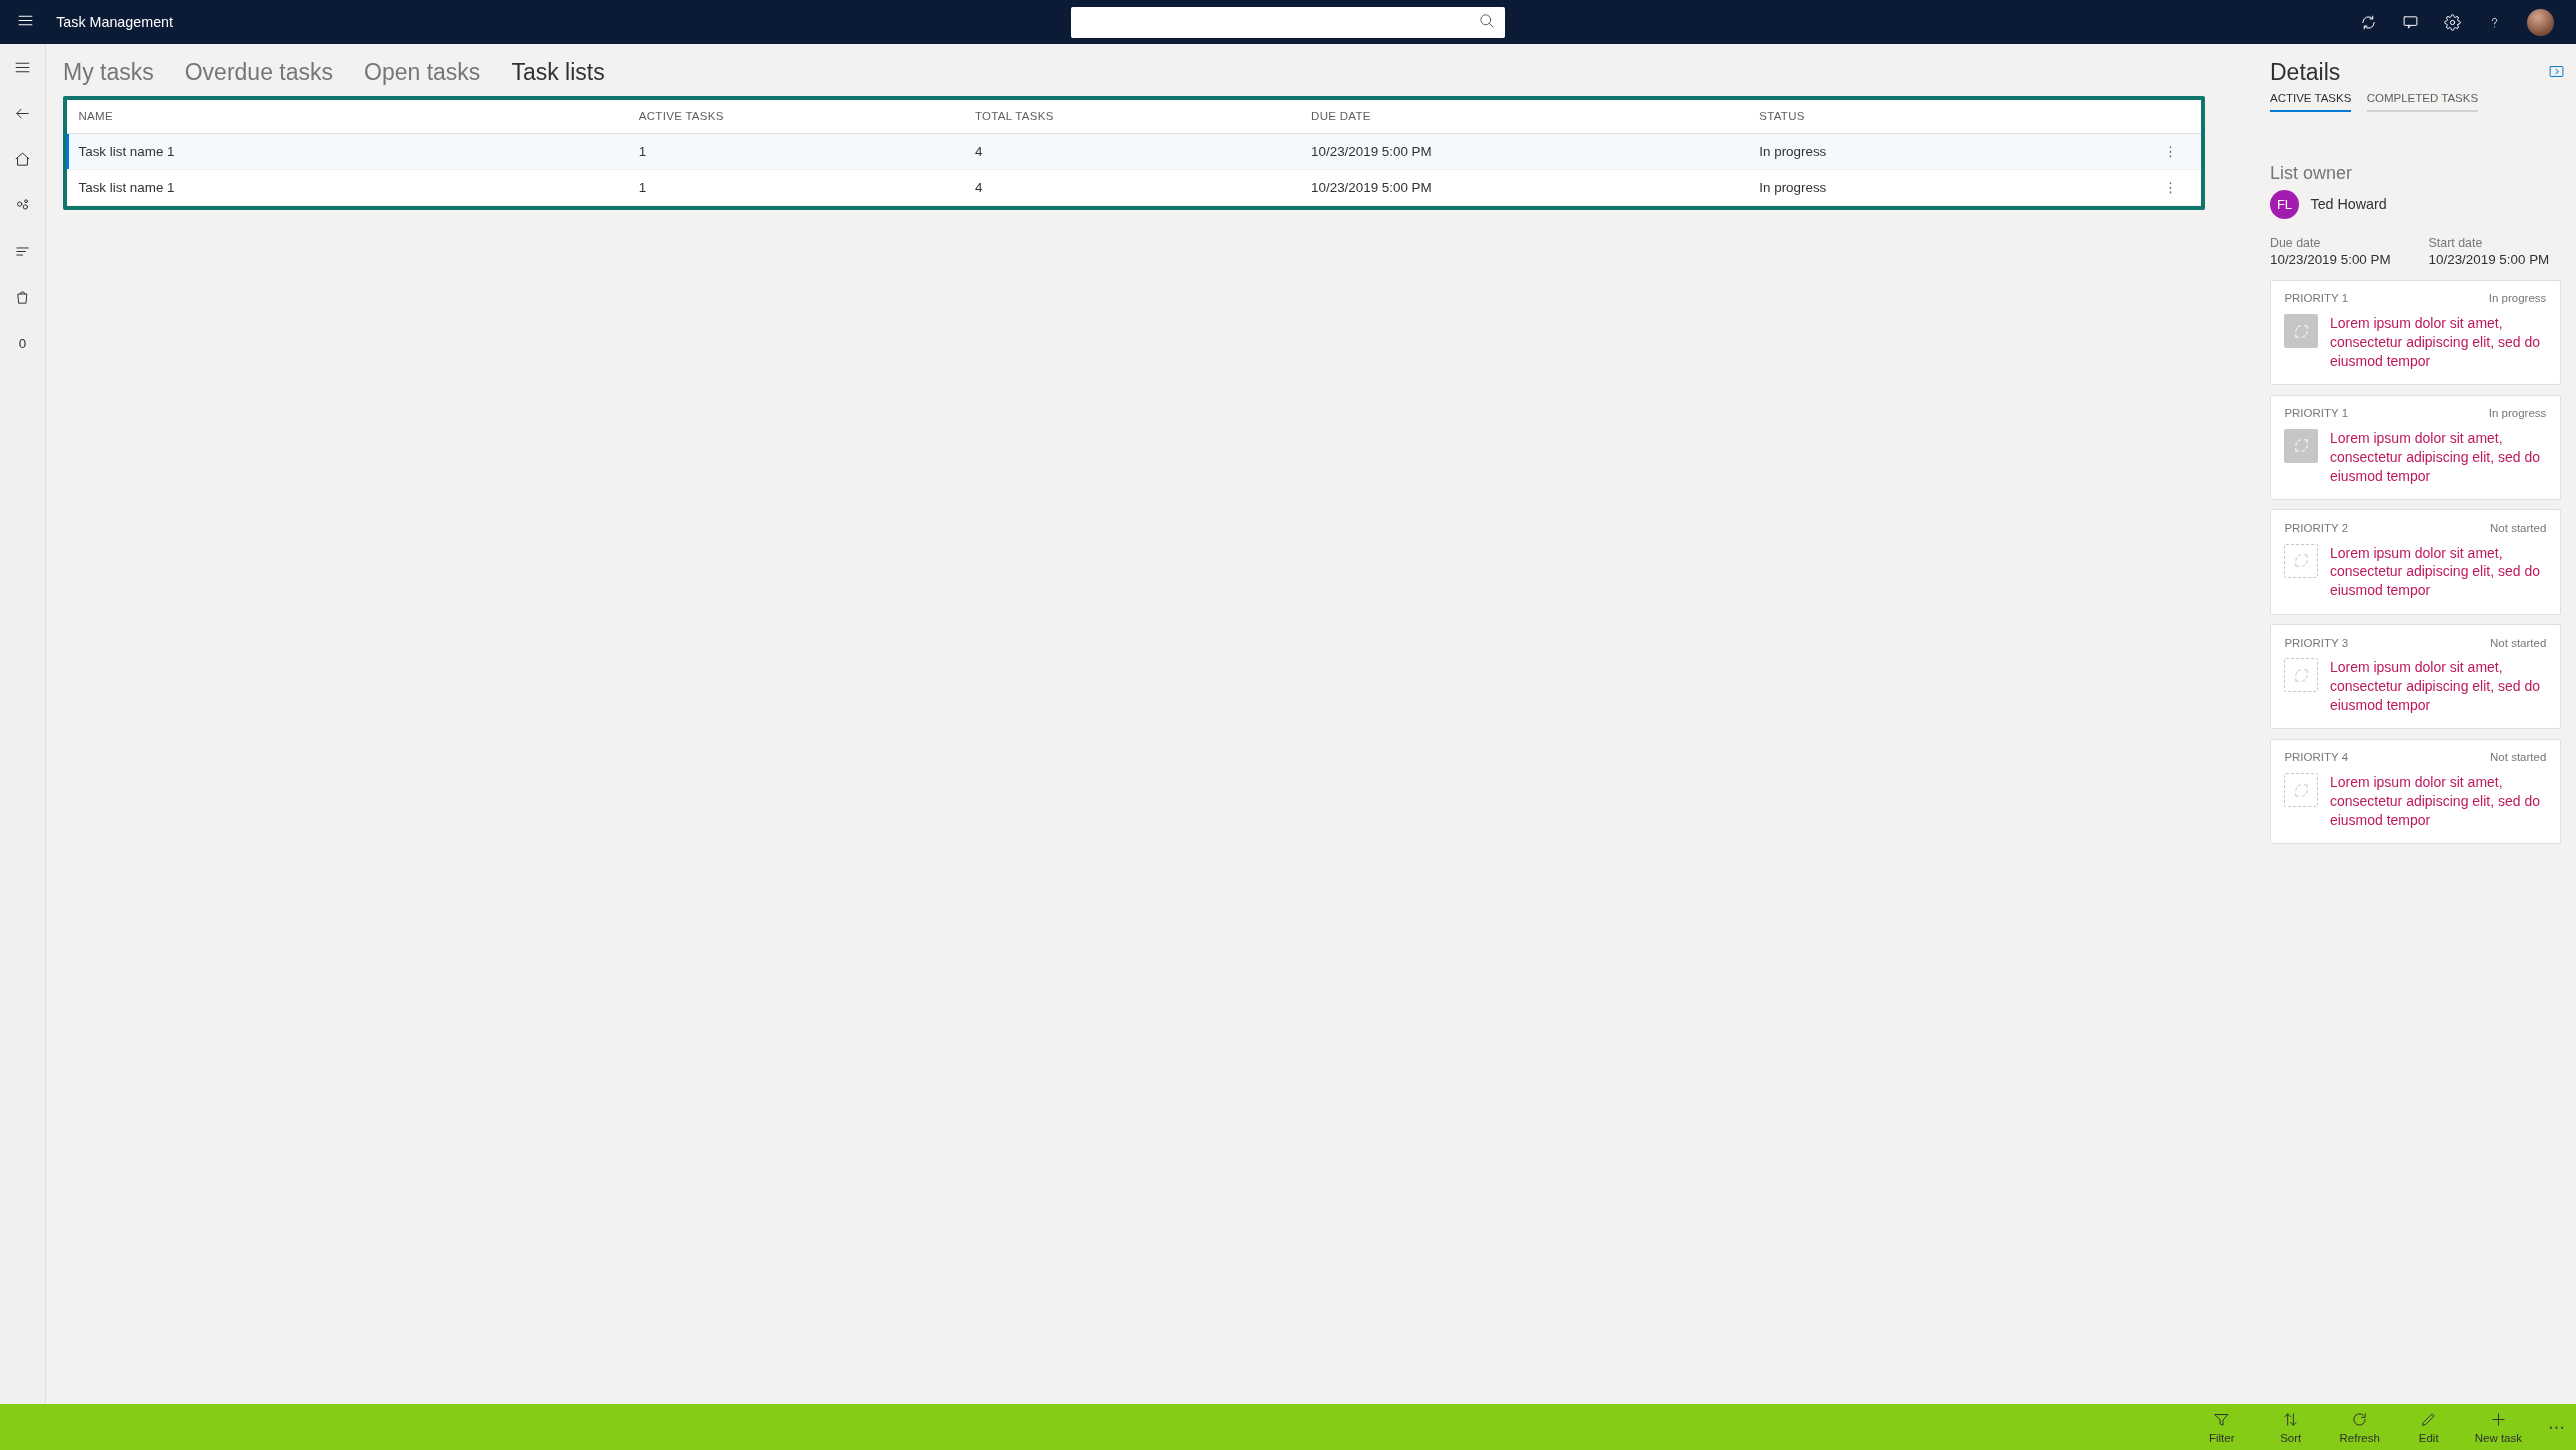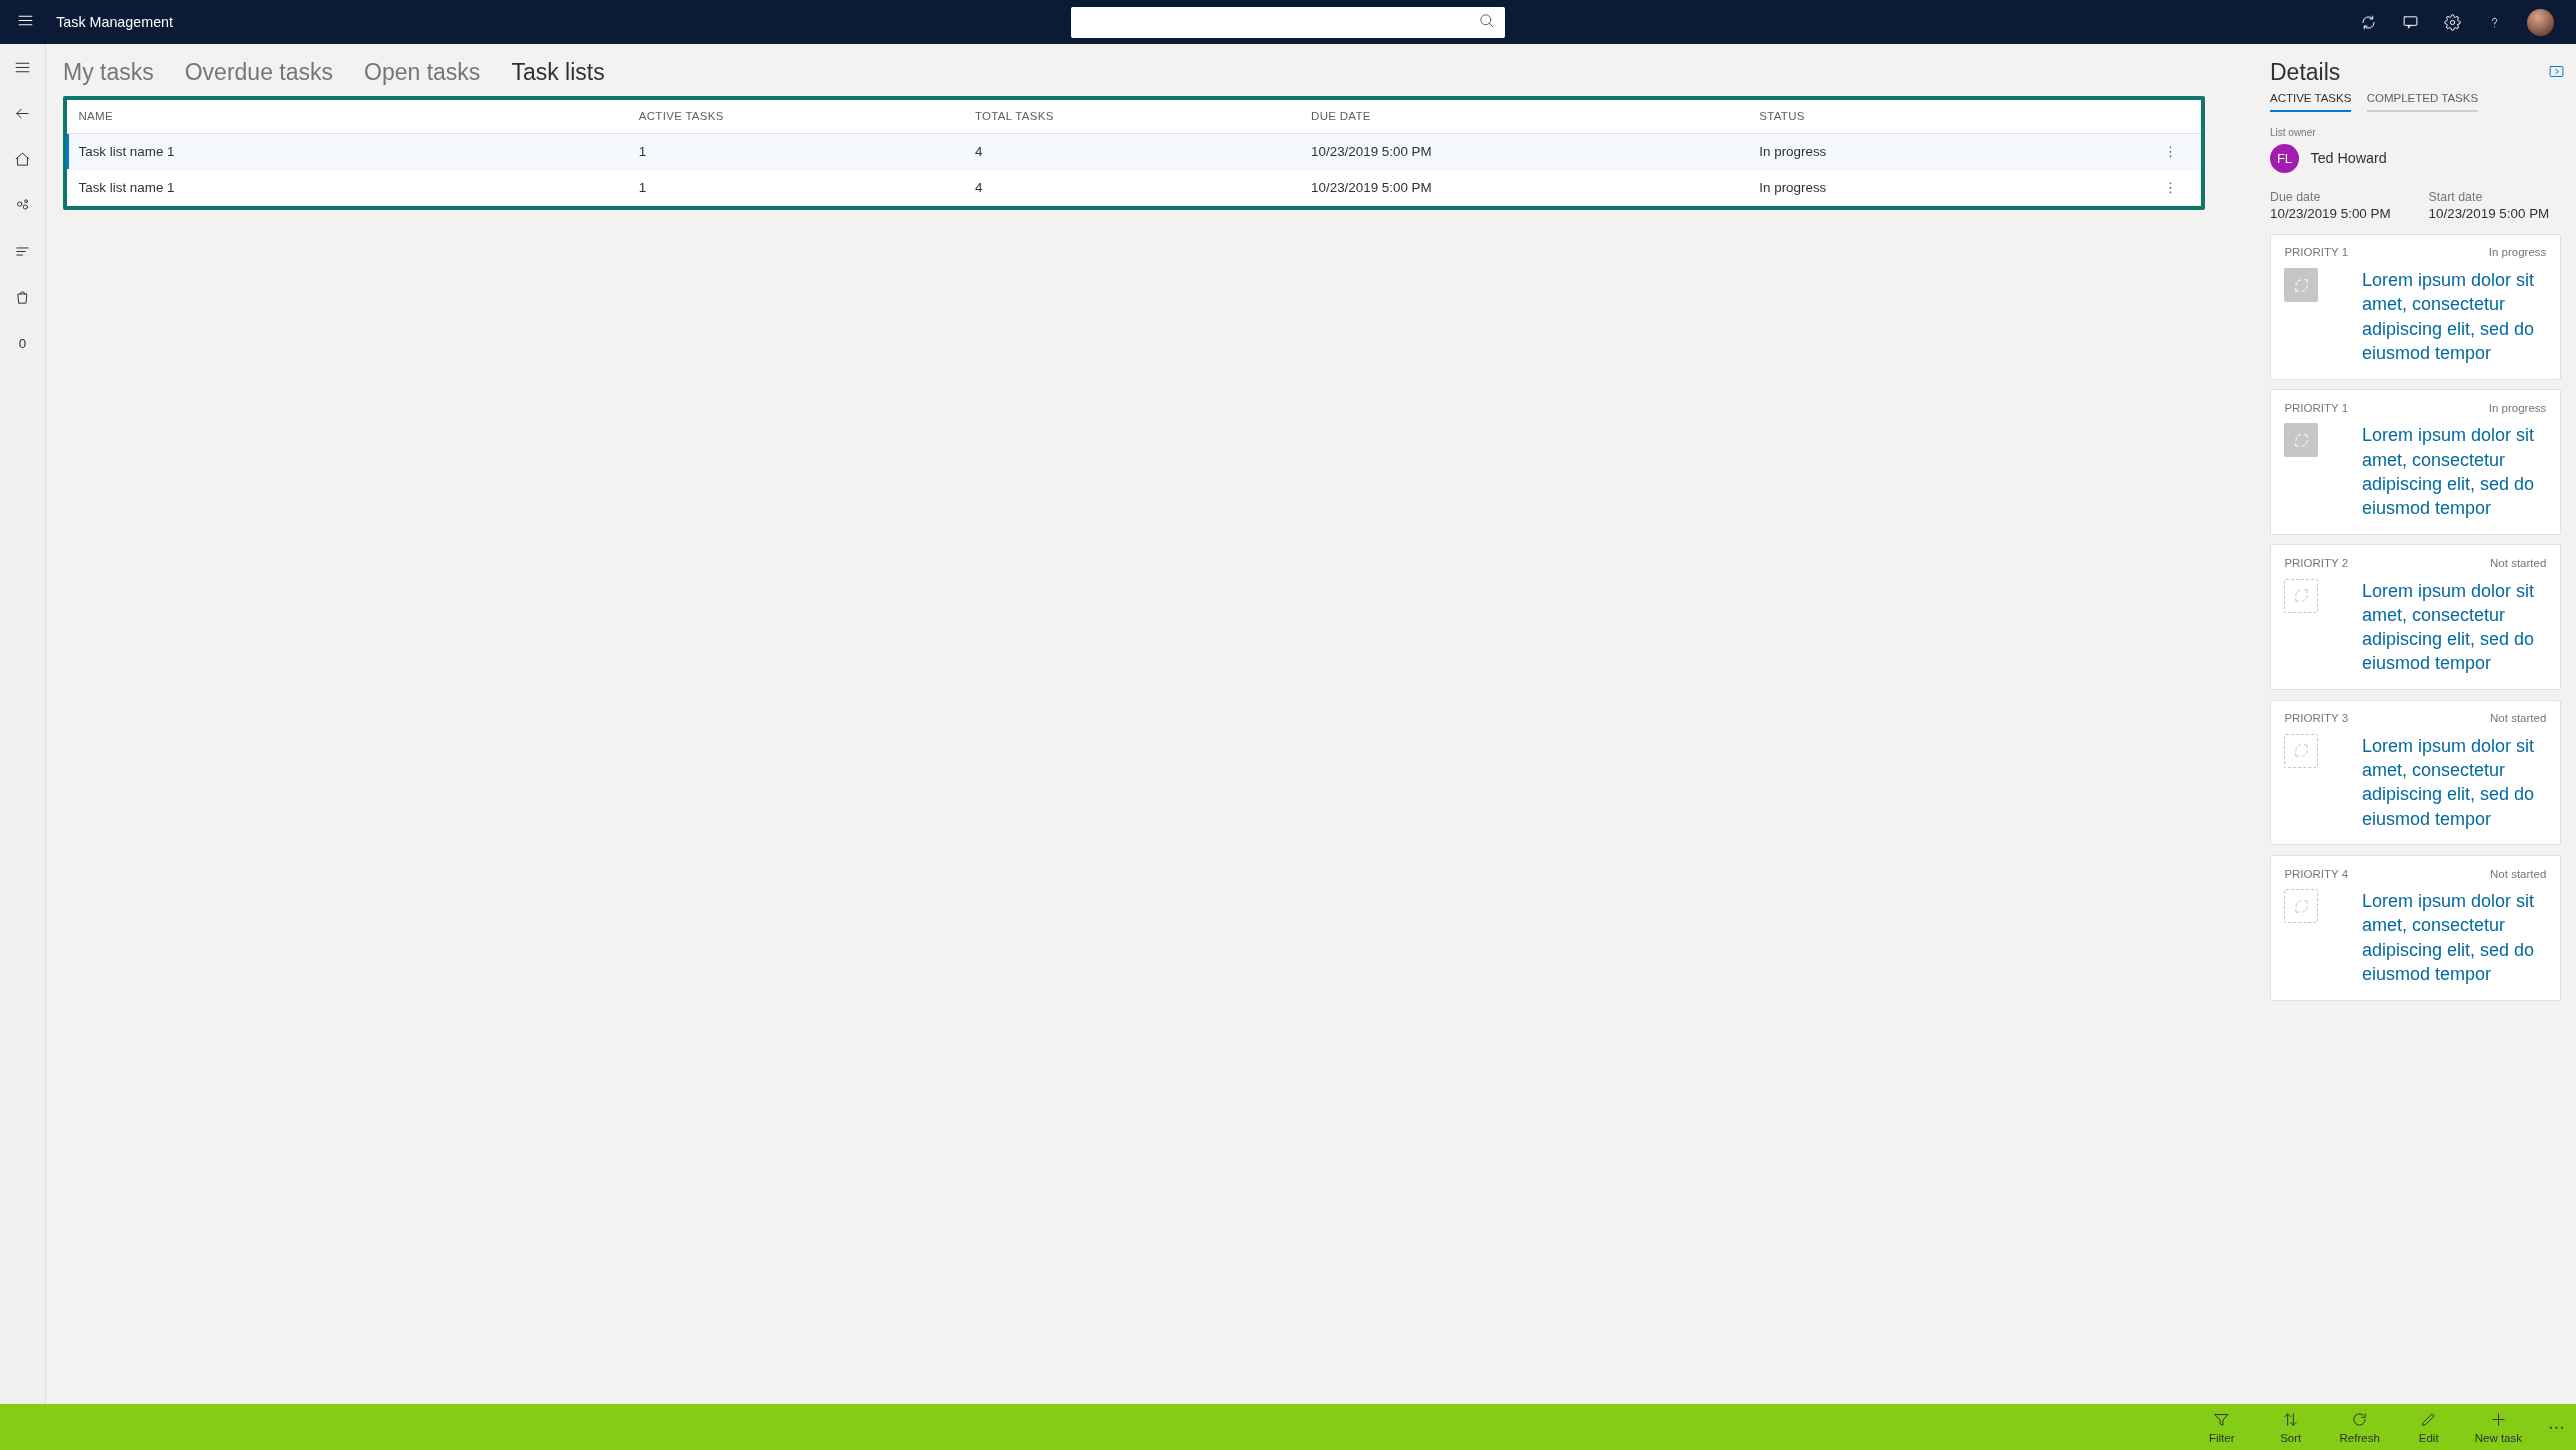--- a/index.html
+++ b/index.html
@@ -43,37 +43,37 @@
   .details { width: 306px; background: #f3f2f1; display: flex; flex-direction: column; padding-right: 11.5px; }
   .details-header { display: flex; align-items: center; justify-content: space-between; padding: 15.3px 0 5.7px 0; }
   .details-header h2 { font-size: 23px; font-weight: 300; color: #323130; }
   .details-header .open-icon { color: #0078d4; cursor: pointer; }
   .details-tabs { display: flex; gap: 15.3px; font-size: 11.5px; color: #605e5c; }
   .details-tabs .dtab { padding-bottom: 5.7px; cursor: pointer; border-bottom: 2.9px solid transparent; }
   .details-tabs .dtab.active { color: #323130; border-bottom-color: #0078d4; }
   .details-tabs .dtab.inactive { border-bottom: 2.9px solid #d2d0ce; }
 
   .owner-block { padding-top: 15.3px; }
-  .owner-block .label { font-size: 10px; color: #767676; margin-bottom: 5.7px; }
+  .owner-block .label { font-size: 18px; color: #767676; margin-bottom: 5.7px; margin-top: 36px; }
   .owner-block .owner-row { display: flex; align-items: center; gap: 11.5px; }
   .owner-block .owner-avatar { width: 29px; height: 29px; border-radius: 50%; background: #a21caf; color: #fff; font-size: 13px; display: flex; align-items: center; justify-content: center; }
   .owner-block .owner-name { font-size: 14.3px; }
 
   .dates-row { display: flex; gap: 38px; margin-top: 17px; margin-bottom: 13.4px; }
   .dates-row .label { font-size: 12.4px; color: #767676; margin-bottom: 1.9px; }
   .dates-row .val { font-size: 13.4px; }
 
   .cards { display: flex; flex-direction: column; gap: 9.6px; overflow-y: auto; padding-right: 3.8px; padding-bottom: 9.6px;}
   .card { background: #fff; border: 1px solid #e1dfdd; border-radius: 1.9px; padding: 11.5px 13.4px 13.4px 13.4px; }
   .card-head { display: flex; justify-content: space-between; font-size: 11.5px; color: #767676; margin-bottom: 9.6px; }
   .card-body { display: flex; gap: 11.5px; }
   .card-body .thumb { width: 34px; height: 34px; border-radius: 1.9px; display: flex; align-items: center; justify-content: center; flex-shrink: 0; }
   .card-body .thumb.filled { background: #c8c6c4; color: #fff; }
   .card-body .thumb.outline { border: 1.4px dashed #c8c6c4; color: #c8c6c4; }
-  .card-body .desc { font-size: 18px; line-height: 1.35; color: #0369a1; margin-left: 32px; }
+  .card-body .desc { font-size: 14px; line-height: 1.35; color: #be185d; }
 
   
   .cmdbar { height: 46px; background: #84cc16; display: flex; align-items: center; justify-content: flex-end; padding: 0 8px; gap: 23px; }
   .cmdbar .cmd { display: flex; flex-direction: column; align-items: center; gap: 3.8px; font-size: 11.5px; color: #323130; cursor: pointer; min-width: 46px; }
   .cmdbar .cmd .ico { height: 19px; display: flex; align-items: center; }
   .cmdbar .overflow { cursor: pointer; width: 23px; text-align: center; color: #323130; font-size: 17px; }
 
   svg { width: 17px; height: 17px; }
   .icon-svg { stroke: currentColor; fill: none; stroke-width: 1.4; stroke-linecap: round; stroke-linejoin: round; }
 

